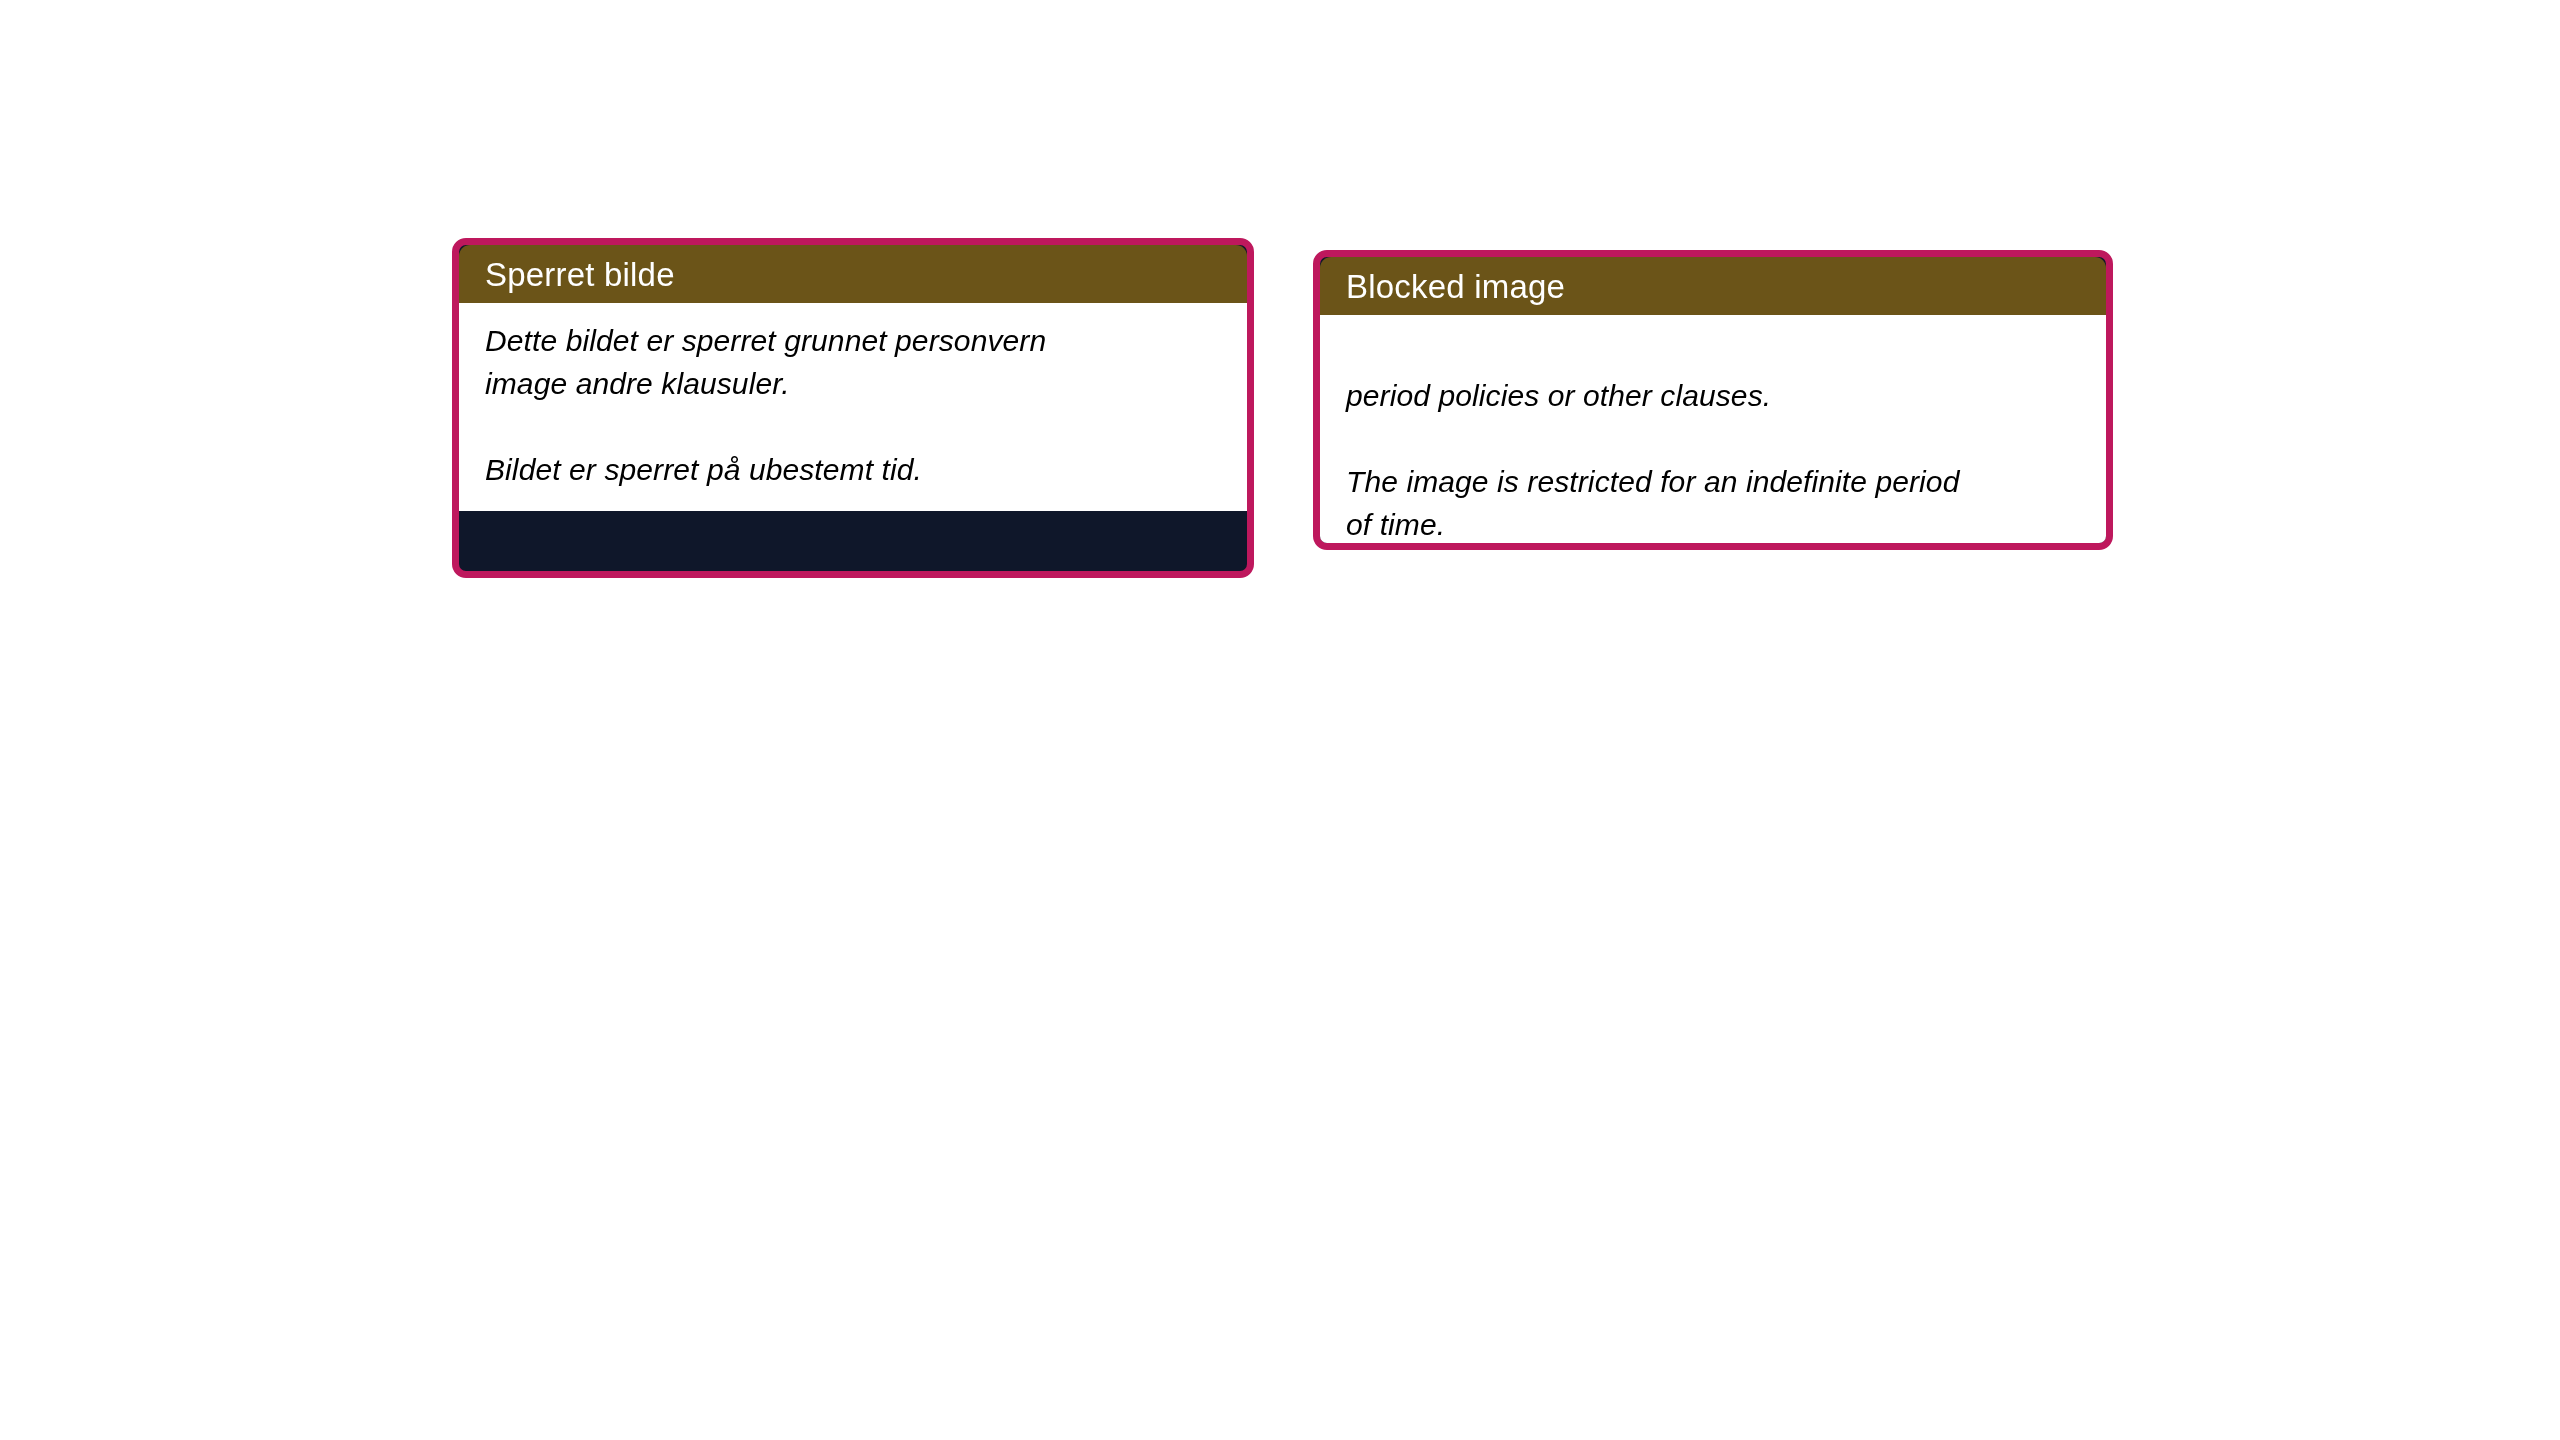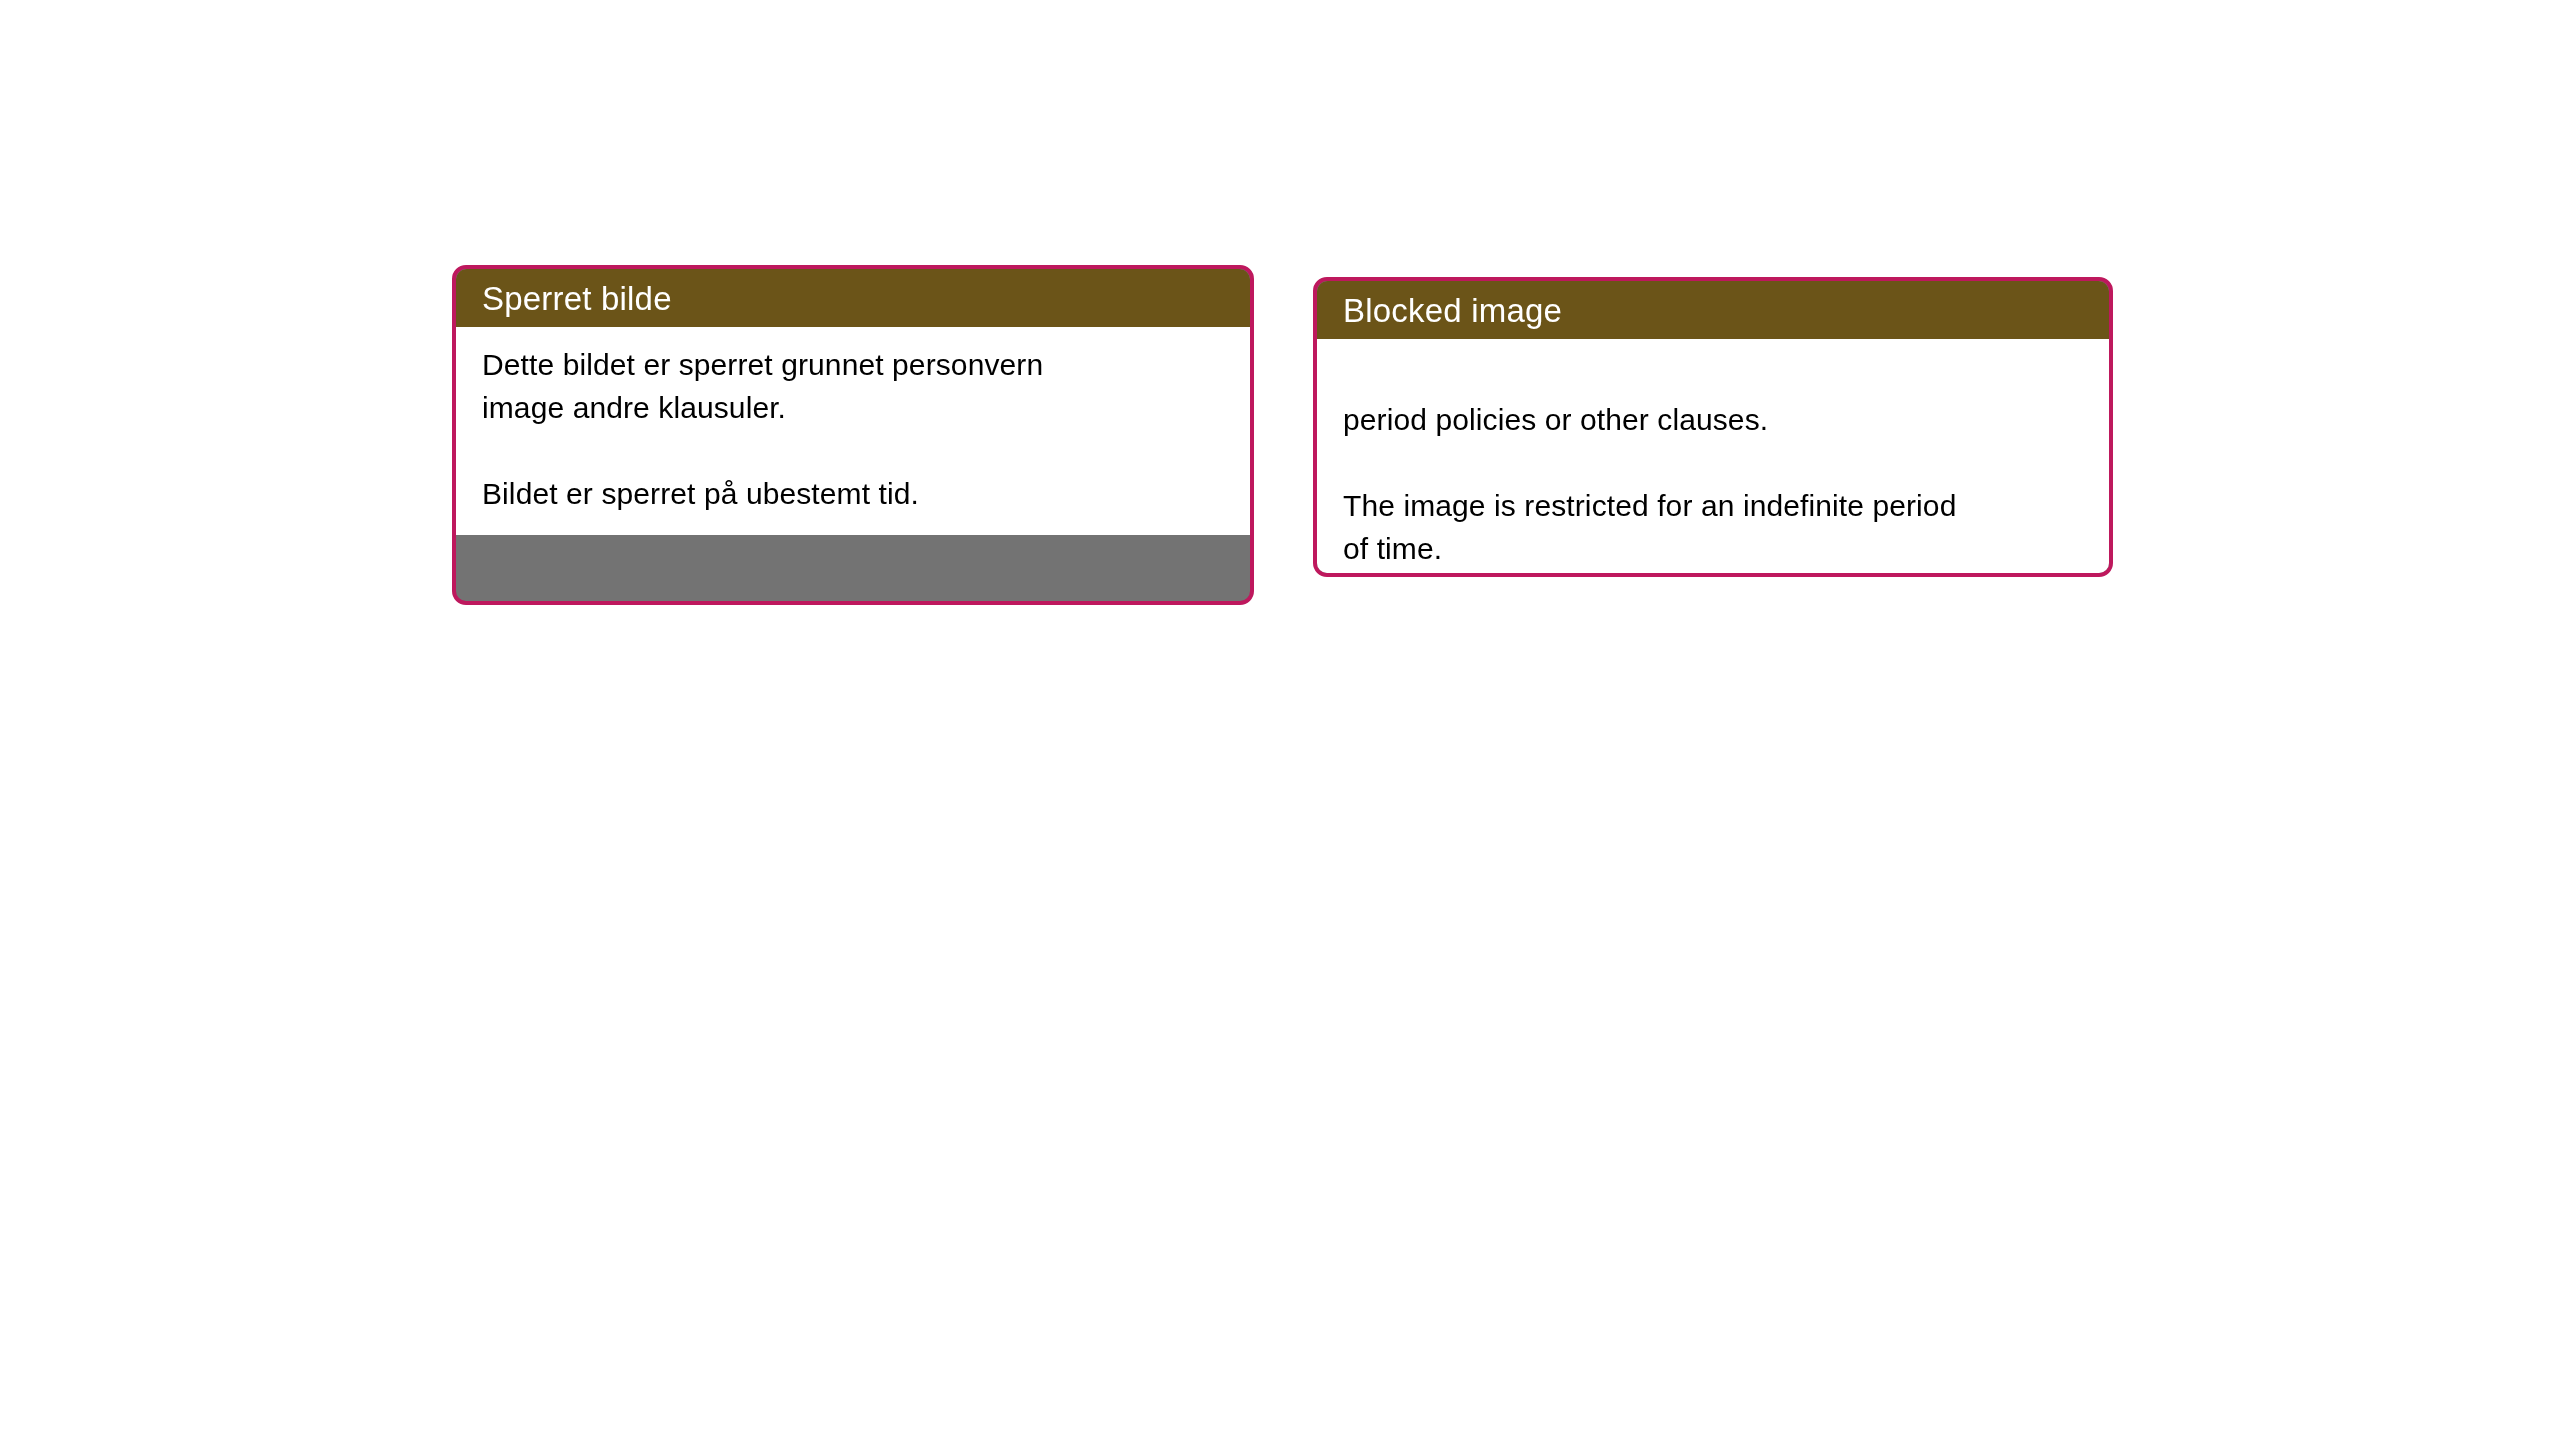--- a/index.html
+++ b/index.html
@@ -20,25 +20,24 @@
     left: 0;
     top: 0;
     width: 2560px;
     height: 1440px;
     overflow: hidden;
   }
 
   .card {
     position: absolute;
     box-sizing: border-box;
-    background: #737373;
-    border: 4px solid #be185d;
+    background: #0f172a;
+    border: 7px solid #be185d;
     border-radius: 14px;
     overflow: hidden;
-    margin-top: 27px;
   }
 
   .card-header {
     box-sizing: border-box;
     height: 58px;
     background: #6b5418;
     border-radius: 11px 11px 0 0;
     display: flex;
     align-items: center;
     padding: 0 0 0 26px;
@@ -50,20 +49,21 @@
     line-height: 1;
     font-weight: 400;
     letter-spacing: 0.2px;
     white-space: nowrap;
   }
 
   .card-body {
     box-sizing: border-box;
     padding: 16px 24px 20px 26px;
     background: #ffffff;
+    font-style: italic;
   }
 
   .para {
     color: #000000;
     font-size: 30px;
     line-height: 43px;
     font-weight: 400;
     margin: 0;
     letter-spacing: 0.1px;
   }

